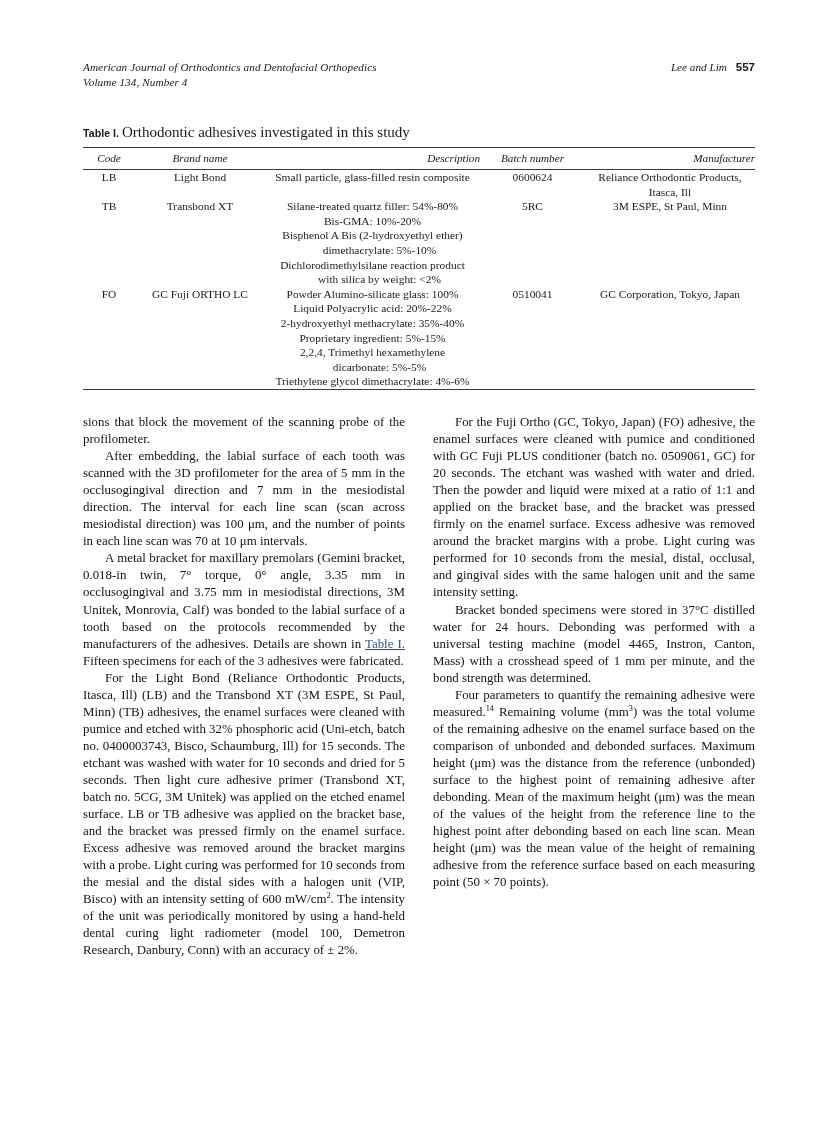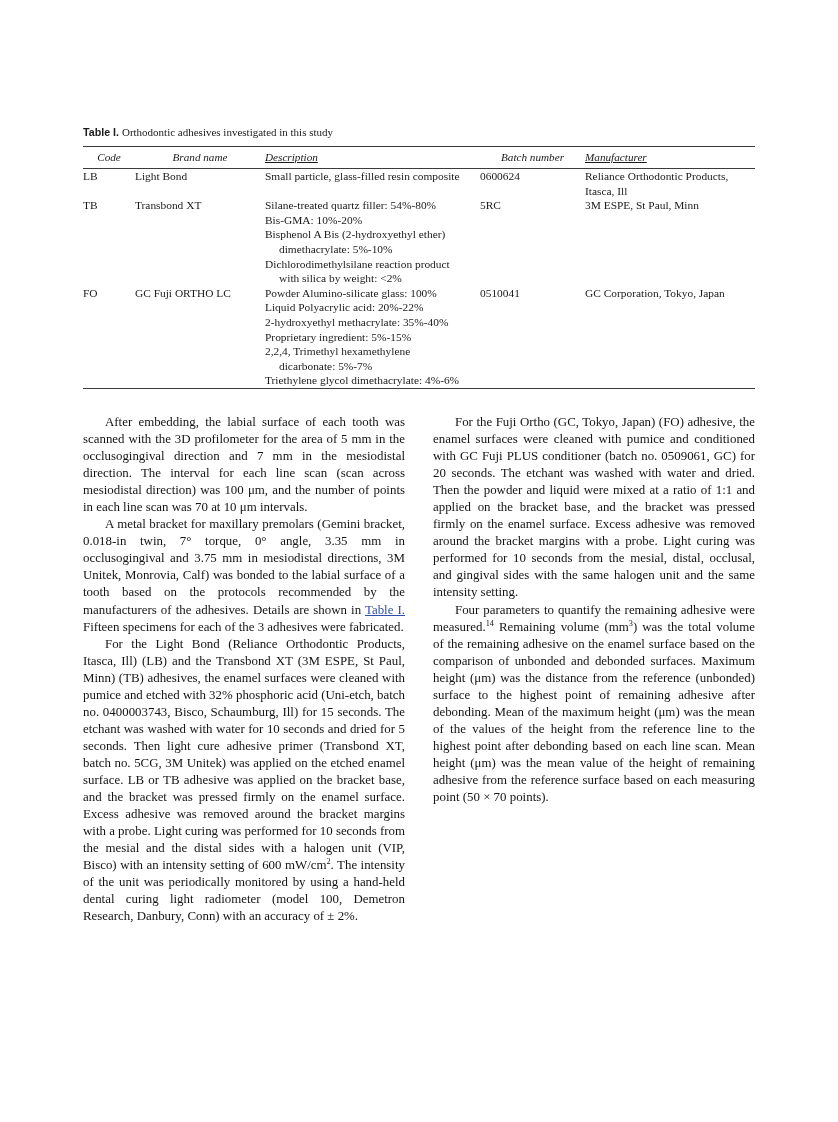--- a/index.html
+++ b/index.html
@@ -66,21 +66,21 @@
     line-height: 16px;
     margin-bottom: 5px;
     color: #1a1a1a;
   }
   .table-caption .tlabel {
     font-family: "Liberation Sans", sans-serif;
     font-weight: bold;
     font-size: 10.7px;
   }
   .table-caption .ttitle {
-    font-size: 11px;
+    font-size: 15px;
   }
   .rule-thick {
     border-top: 1.6px solid #3b3b3b;
     width: 100%;
   }
   .rule-thin {
     border-top: 1.1px solid #3b3b3b;
     width: 100%;
   }
   table.adh {
@@ -91,43 +91,42 @@
   table.adh th {
     font-style: italic;
     font-weight: normal;
     font-size: 11.2px;
     text-align: center;
     padding: 4px 0 5px 0;
     vertical-align: top;
     color: #1a1a1a;
   }
   table.adh th.c-desc, table.adh th.c-manu {
-    text-align: left;
-    text-decoration: underline;
+    text-align: right;
   }
   table.adh td {
     font-size: 11.4px;
     line-height: 14.6px;
     vertical-align: top;
     padding: 0;
     color: #1a1a1a;
   }
   .col-code   { width: 52px; }
   .col-brand  { width: 130px; }
   .col-desc   { width: 215px; }
   .col-batch  { width: 105px; }
   .col-manu   { width: 170px; }
 
   .hdr-row-line td { padding: 0; height: 0; }
 
   .desc-list { margin: 0; padding: 0; }
   .desc-list .li { display: block; }
   .desc-list .li.cont { padding-left: 14px; }
 
-  .body-row td { padding-top: 6px; padding-bottom: 0; }
+  .body-row td { padding-top: 6px; padding-bottom: 0; text-align: center; }
   .body-row.tight td { padding-top: 0; }
 
   
   .cols {
     position: absolute;
     left: 83px;
     top: 414px;
     width: 672px;
     height: 660px;
   }
@@ -158,20 +157,29 @@
     font-size: 0.64em;
     vertical-align: super;
     line-height: 0;
   }
 </style>
 </head>
 <body>
 
 <div class="page">
 
+  <div class="runhead">
+    <div class="runhead-left">
+      <span>American Journal of Orthodontics and Dentofacial Orthopedics</span>
+      <span class="line2">Volume 134, Number 4</span>
+    </div>
+    <div class="runhead-right">
+      <span class="authors">Lee and Lim</span><span class="pageno">557</span>
+    </div>
+  </div>
 
   <div class="table-block">
 
     <div class="table-caption">
       <span class="tlabel">Table I.</span>
       <span class="ttitle">Orthodontic adhesives investigated in this study</span>
     </div>
 
     <div class="rule-thick"></div>
 
@@ -229,41 +237,43 @@
           <tr class="body-row">
             <td>FO</td>
             <td>GC Fuji ORTHO LC</td>
             <td>
               <div class="desc-list">
                 <span class="li">Powder Alumino-silicate glass: 100%</span>
                 <span class="li">Liquid Polyacrylic acid: 20%-22%</span>
                 <span class="li">2-hydroxyethyl methacrylate: 35%-40%</span>
                 <span class="li">Proprietary ingredient: 5%-15%</span>
                 <span class="li">2,2,4, Trimethyl hexamethylene</span>
-                <span class="li cont">dicarbonate: 5%-7%</span>
+                <span class="li cont">dicarbonate: 5%-5%</span>
                 <span class="li">Triethylene glycol dimethacrylate: 4%-6%</span>
               </div>
             </td>
             <td>0510041</td>
             <td>GC Corporation, Tokyo, Japan</td>
           </tr>
         </tbody>
     </table>
 
     <div class="rule-thick"></div>
   </div>
 
   <div class="cols">
 
     <div class="col left">
+      <p>sions that block the movement of the scanning probe of the profilometer.</p>
       <p class="indent">After embedding, the labial surface of each tooth was scanned with the 3D profilometer for the area of 5 mm in the occlusogingival direction and 7 mm in the mesiodistal direction. The interval for each line scan (scan across mesiodistal direction) was 100 μm, and the number of points in each line scan was 70 at 10 μm intervals.</p>
       <p class="indent"><span>A metal bracket for maxillary premolars (Gemini bracket, 0.018-in twin, 7° torque, 0° angle, 3.35 mm in occlusogingival and 3.75 mm in mesiodistal directions, 3M Unitek, Monrovia, Calf) was bonded to the labial surface of a tooth based on the protocols recommended by the manufacturers of the adhesives. Details are shown in </span><a class="link" href="#">Table I.</a><span> Fifteen specimens for each of the 3 adhesives were fabricated.</span></p>
       <p class="indent"><span>For the Light Bond (Reliance Orthodontic Products, Itasca, Ill) (LB) and the Transbond XT (3M ESPE, St Paul, Minn) (TB) adhesives, the enamel surfaces were cleaned with pumice and etched with 32% phosphoric acid (Uni-etch, batch no. 0400003743, Bisco, Schaumburg, Ill) for 15 seconds. The etchant was washed with water for 10 seconds and dried for 5 seconds. Then light cure adhesive primer (Transbond XT, batch no. 5CG, 3M Unitek) was applied on the etched enamel surface. LB or TB adhesive was applied on the bracket base, and the bracket was pressed firmly on the enamel surface. Excess adhesive was removed around the bracket margins with a probe. Light curing was performed for 10 seconds from the mesial and the distal sides with a halogen unit (VIP, Bisco) with an intensity setting of 600 mW/cm</span><sup>2</sup><span>. The intensity of the unit was periodically monitored by using a hand-held dental curing light radiometer (model 100, Demetron Research, Danbury, Conn) with an accuracy of ± 2%.</span></p>
     </div>
 
     <div class="col right">
       <p class="indent">For the Fuji Ortho (GC, Tokyo, Japan) (FO) adhesive, the enamel surfaces were cleaned with pumice and conditioned with GC Fuji PLUS conditioner (batch no. 0509061, GC) for 20 seconds. The etchant was washed with water and dried. Then the powder and liquid were mixed at a ratio of 1:1 and applied on the bracket base, and the bracket was pressed firmly on the enamel surface. Excess adhesive was removed around the bracket margins with a probe. Light curing was performed for 10 seconds from the mesial, distal, occlusal, and gingival sides with the same halogen unit and the same intensity setting.</p>
+      <p class="indent">Bracket bonded specimens were stored in 37°C distilled water for 24 hours. Debonding was performed with a universal testing machine (model 4465, Instron, Canton, Mass) with a crosshead speed of 1 mm per minute, and the bond strength was determined.</p>
       <p class="indent"><span>Four parameters to quantify the remaining adhesive were measured.</span><sup>14</sup><span> Remaining volume (mm</span><sup>3</sup><span>) was the total volume of the remaining adhesive on the enamel surface based on the comparison of unbonded and debonded surfaces. Maximum height (μm) was the distance from the reference (unbonded) surface to the highest point of remaining adhesive after debonding. Mean of the maximum height (μm) was the mean of the values of the height from the reference line to the highest point after debonding based on each line scan. Mean height (μm) was the mean value of the height of remaining adhesive from the reference surface based on each measuring point (50 × 70 points).</span></p>
     </div>
 
   </div>
 
 </div>
 
 </body></html>

